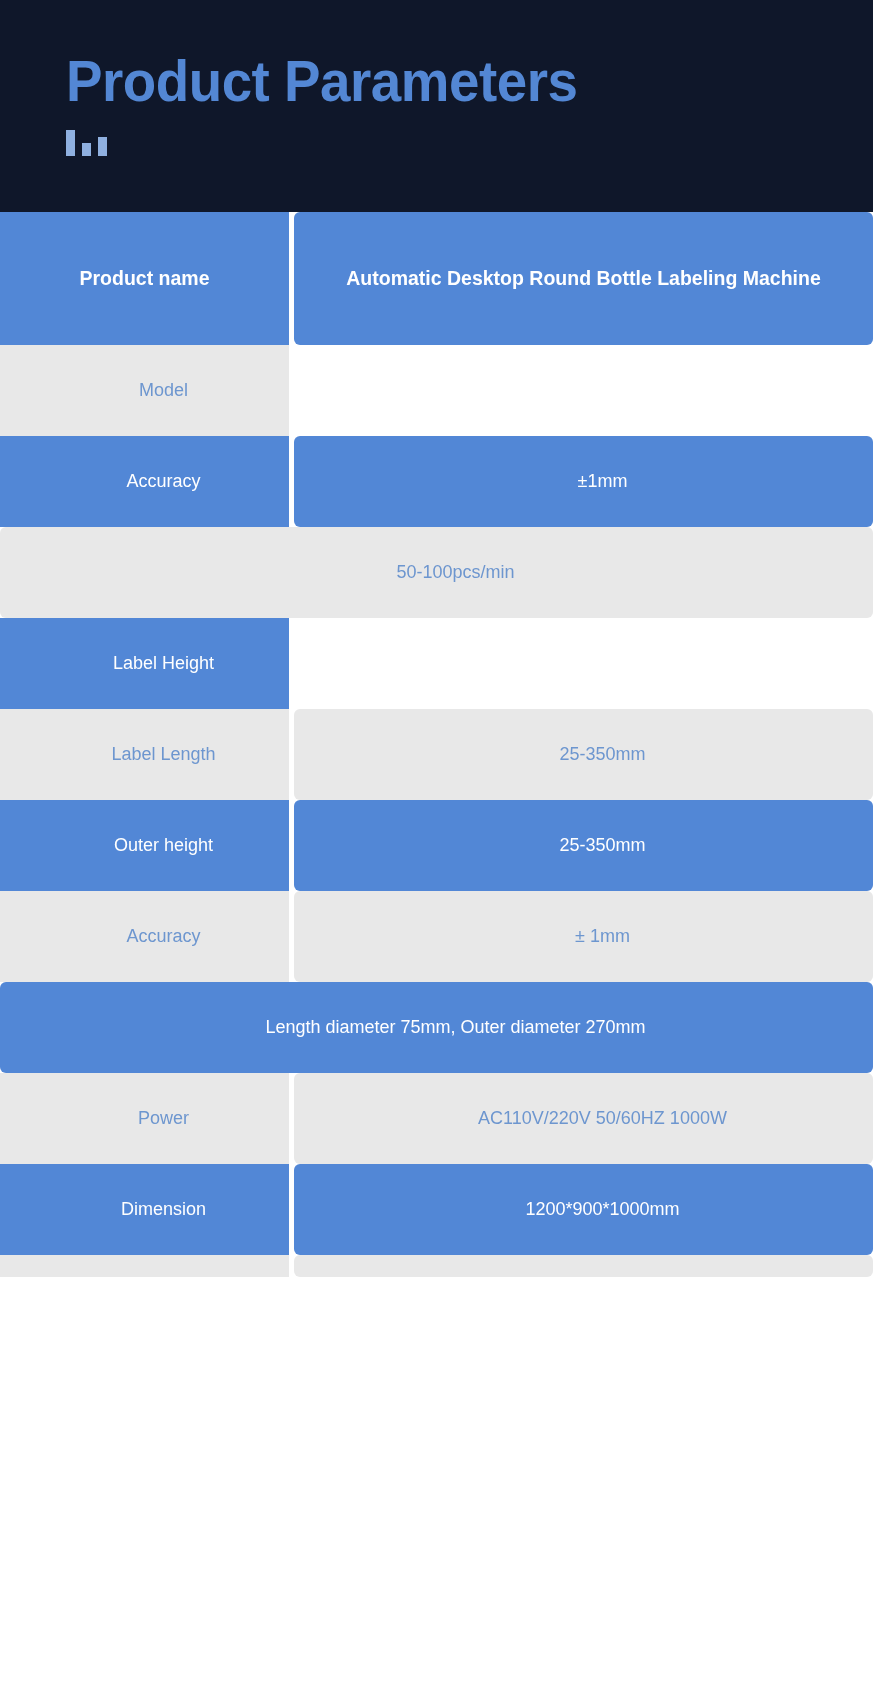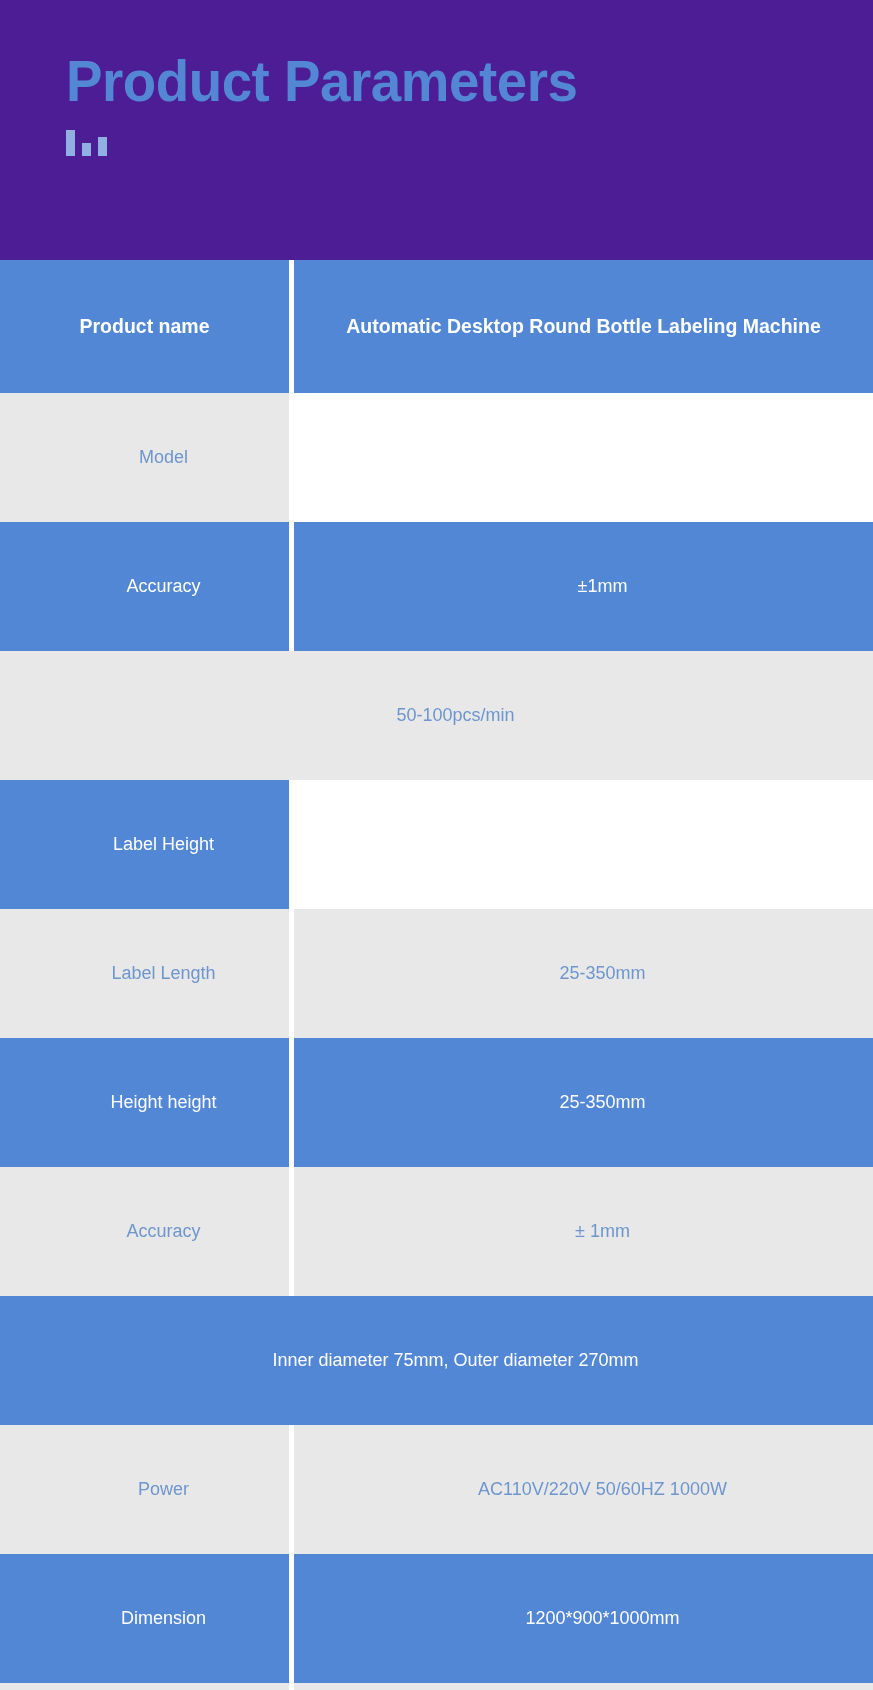--- a/index.html
+++ b/index.html
@@ -11,22 +11,22 @@
   body {
     width: 873px;
     height: 1690px;
     overflow: hidden;
     position: relative;
   }
 
   
   .header {
     padding: 52px 0 0 66px;
-    height: 260px;
-    background: #4c1d95;
+    height: 212px;
+    background: #0f172a;
   }
   .page-title {
     font-size: 57px;
     font-weight: 700;
     line-height: 1.05;
     color: #5387d4;
     letter-spacing: -0.5px;
     transform: scaleX(0.96);
     transform-origin: left center;
     white-space: nowrap;
@@ -59,21 +59,21 @@
     width: 100%;
   }
   .cell {
     display: flex;
     align-items: center;
     justify-content: center;
     text-align: center;
     padding: 6px 10px;
   }
   .cell-label { width: 289px; flex: 0 0 289px; }
-  .cell-value { flex: 1 1 auto; }
+  .cell-value { flex: 1 1 auto; border-radius: 6px; }
 
   
   .spec-row.blue .cell {
     background: #5287d6;
     color: #ffffff;
   }
   
   .spec-row.gray .cell {
     background: #e8e8e8;
     color: #6d96cf;
@@ -83,21 +83,21 @@
     background: #5287d6;
     color: #ffffff;
     font-weight: 700;
     font-size: 19.5px;
     line-height: 1.45;
     height: 133px;
   }
   .spec-row.header-row .cell-value { padding: 6px 40px; }
 
   .spec-row.body-row .cell {
-    height: 129px;
+    height: 91px;
     font-size: 18px;
     font-weight: 400;
     line-height: 1.4;
     padding-left: 48px;
   }
   .spec-row.body-row.blue .cell { font-weight: 400; }
 
   .spec-row.partial .cell {
     height: 22px;
   }
@@ -137,31 +137,31 @@
   <div class="spec-row body-row blue">
     <div class="cell cell-label">Label Height</div>
   </div>
 
   <div class="spec-row body-row gray">
     <div class="cell cell-label">Label Length</div>
     <div class="cell cell-value">25-350mm</div>
   </div>
 
   <div class="spec-row body-row blue">
-    <div class="cell cell-label">Height height</div>
+    <div class="cell cell-label">Outer height</div>
     <div class="cell cell-value">25-350mm</div>
   </div>
 
   <div class="spec-row body-row gray">
     <div class="cell cell-label">Accuracy</div>
     <div class="cell cell-value">± 1mm</div>
   </div>
 
   <div class="spec-row body-row blue">
-    <div class="cell cell-value">Inner diameter 75mm,  Outer diameter 270mm</div>
+    <div class="cell cell-value">Length diameter 75mm,  Outer diameter 270mm</div>
   </div>
 
   <div class="spec-row body-row gray">
     <div class="cell cell-label">Power</div>
     <div class="cell cell-value">AC110V/220V 50/60HZ   1000W</div>
   </div>
 
   <div class="spec-row body-row blue">
     <div class="cell cell-label">Dimension</div>
     <div class="cell cell-value">1200*900*1000mm</div>

